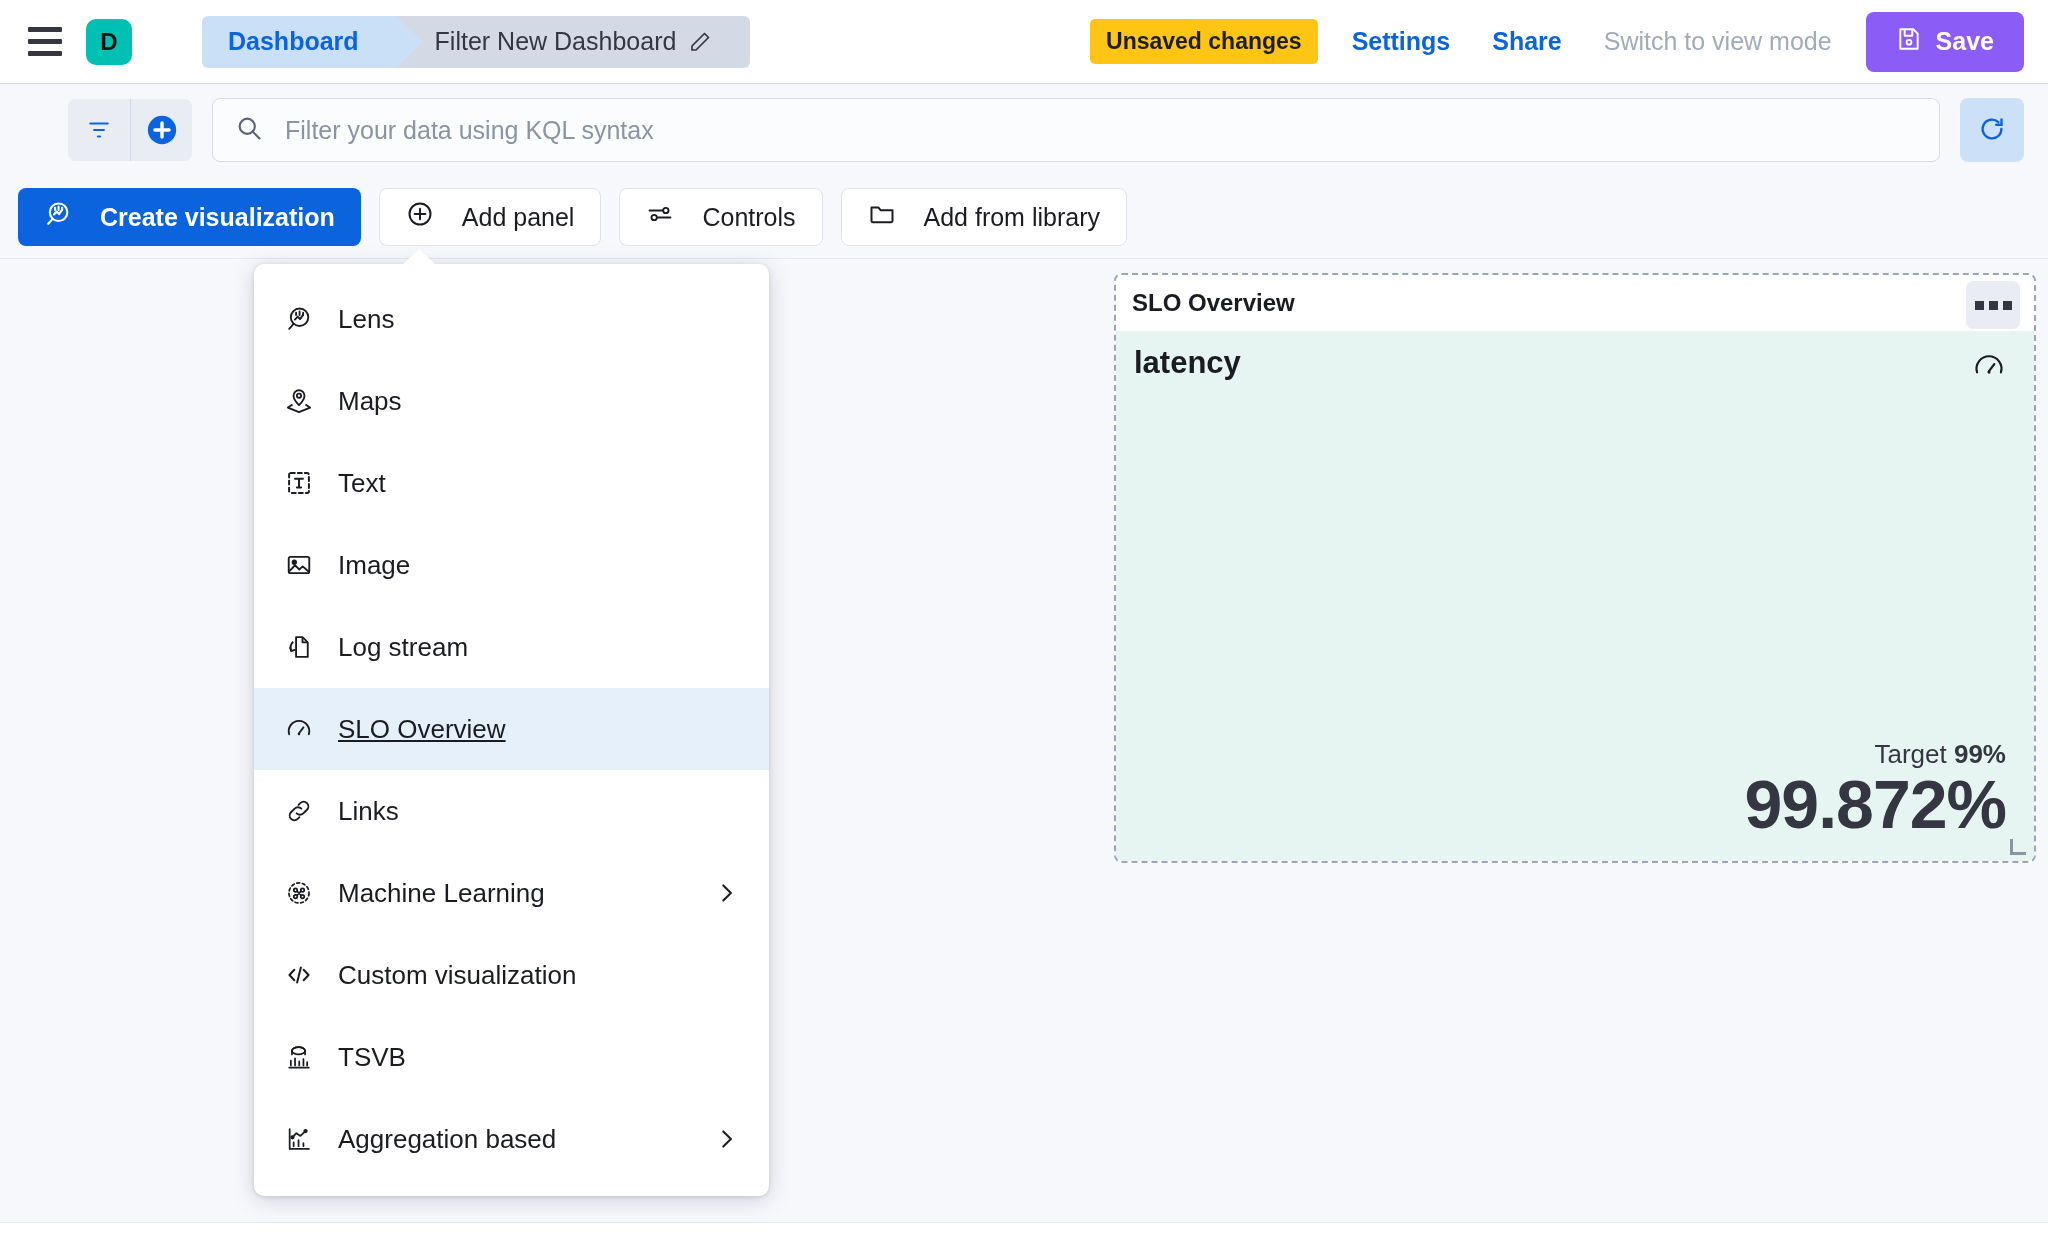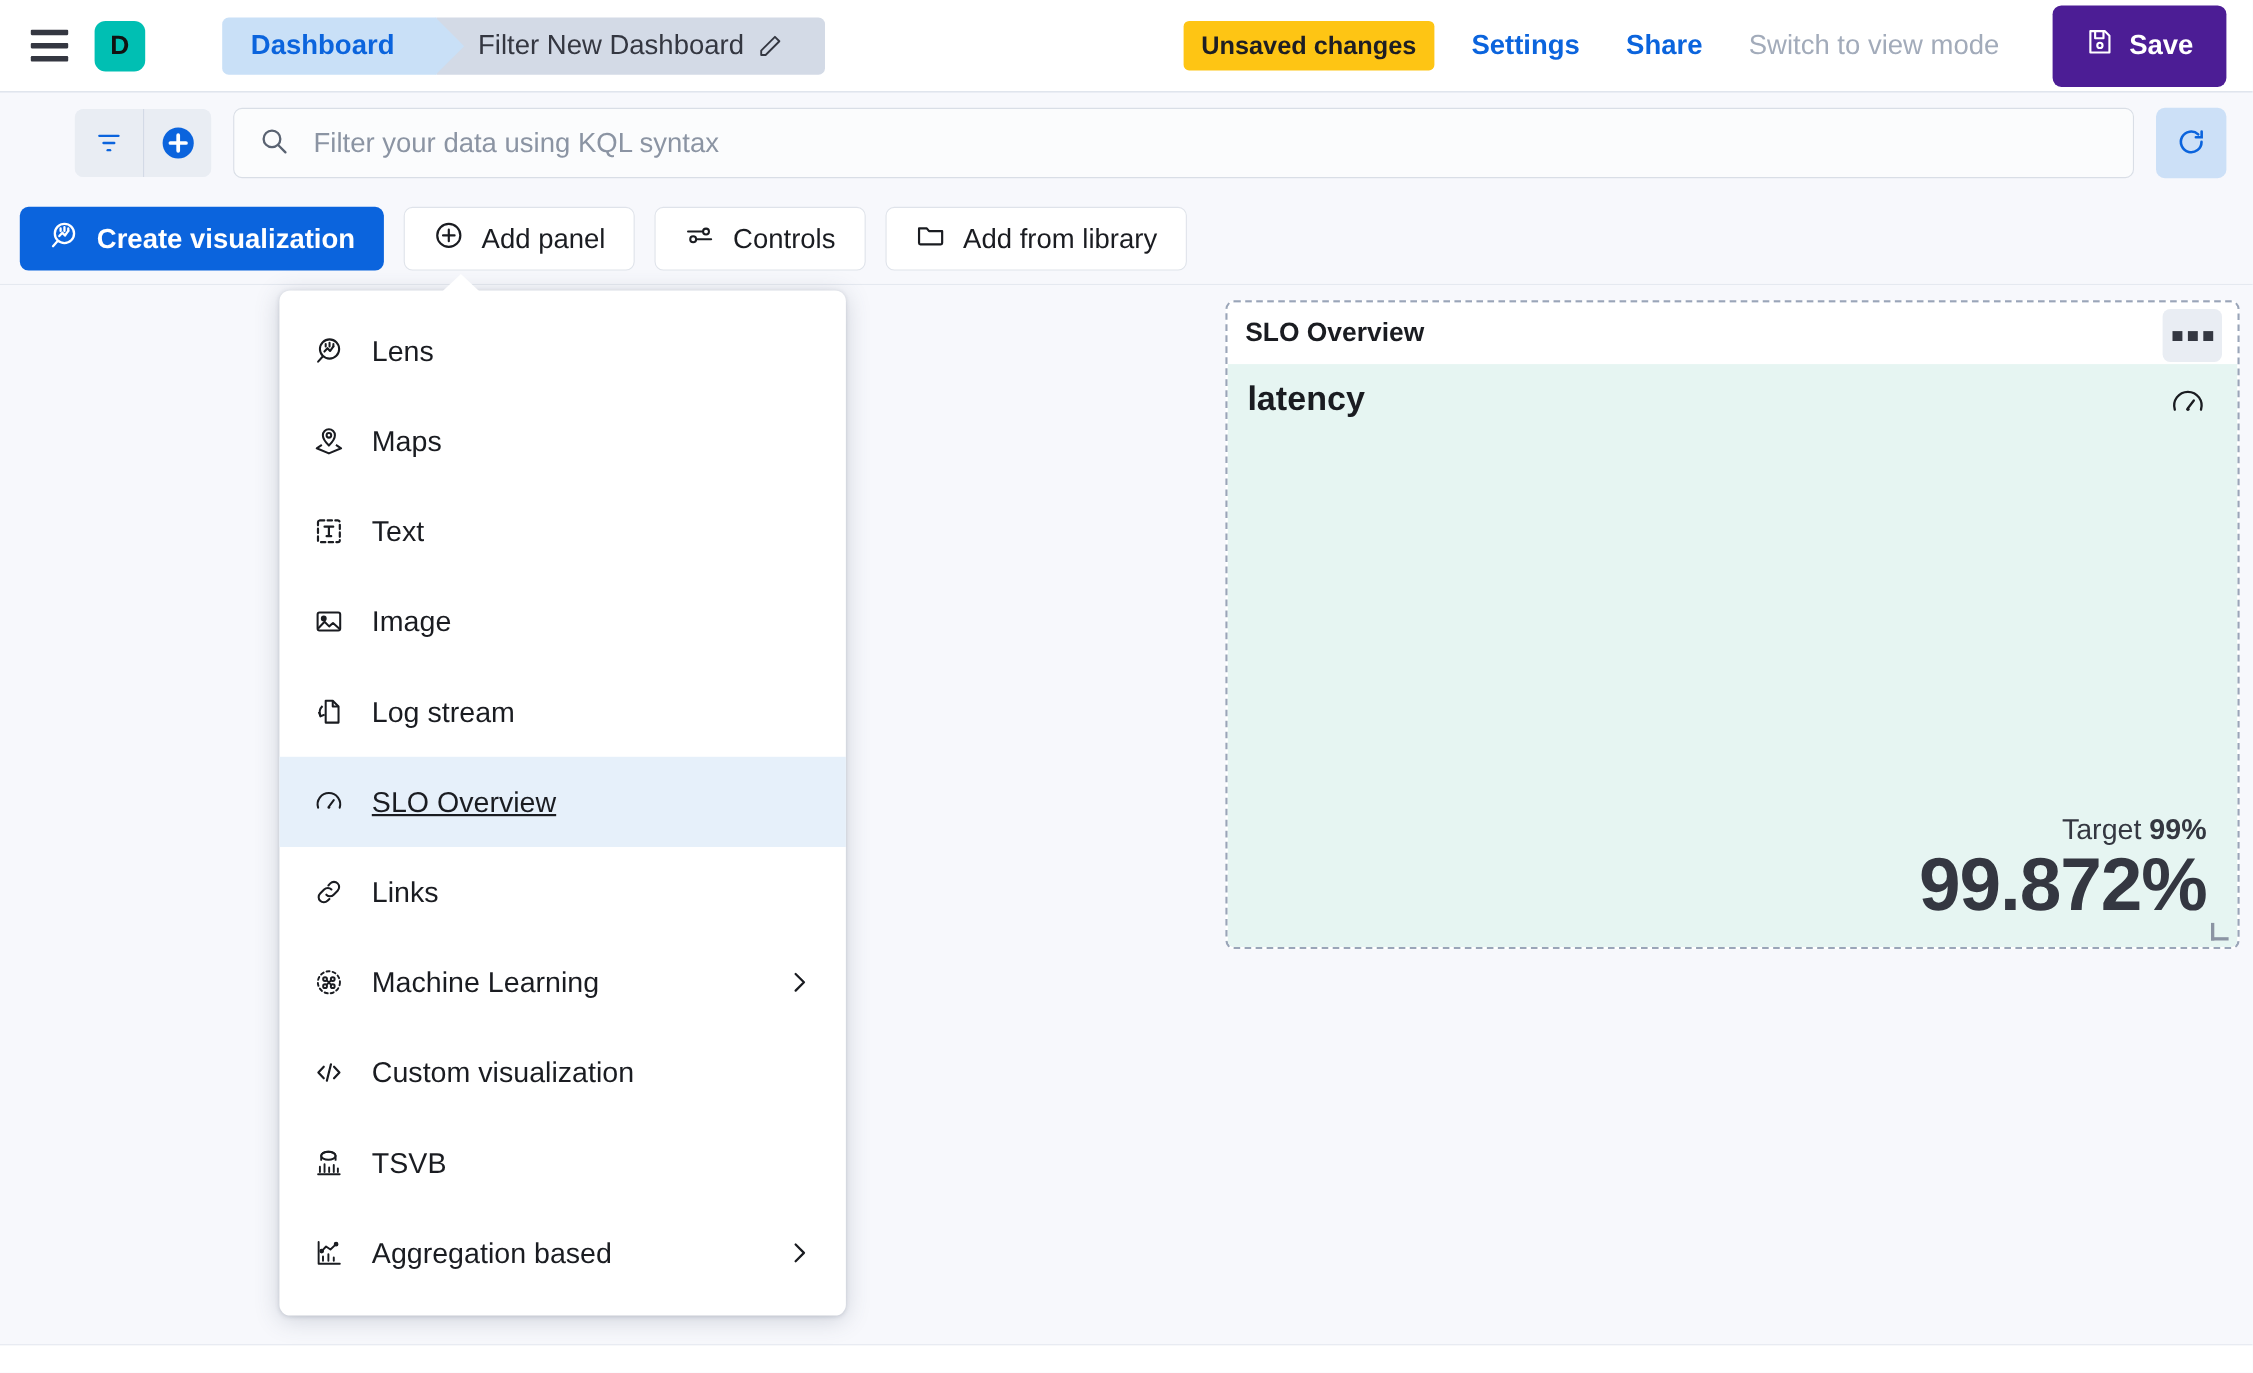--- a/index.html
+++ b/index.html
@@ -109,32 +109,31 @@
     font-size: 25px;
     font-weight: 700;
     color: #0b64dd;
     margin-right: 42px;
     cursor: pointer;
     white-space: nowrap;
   }
   .hdr-link.muted { color: #a2abba; font-weight: 400; margin-right: 34px; }
 
   .save-btn {
-    background: #4c1d95;
+    background: #8b5cf6;
     color: #fff;
     font-size: 25px;
     font-weight: 700;
     border: none;
     border-radius: 8px;
-    height: 74px;
+    height: 60px;
     padding: 0 30px;
     display: flex; align-items: center; gap: 14px;
     cursor: pointer;
     font-family: inherit;
-    margin-left: 14px;
   }
 
   
   .querybar {
     height: 92px;
     background: #f7f8fc;
     display: flex;
     align-items: center;
     padding: 0 24px;
     gap: 0;
@@ -226,21 +225,21 @@
     display: flex;
     align-items: center;
     padding: 0 18px;
     gap: 18px;
     position: relative;
     z-index: 5;
   }
 
   .tb-btn {
     height: 58px;
-    display: flex; align-items: center; gap: 16px;
+    display: flex; align-items: center; gap: 28px;
     padding: 0 26px;
     border-radius: 8px;
     font-size: 25px;
     font-family: inherit;
     cursor: pointer;
     white-space: nowrap;
   }
   .tb-primary {
     background: #0b64dd;
     color: #fff;

